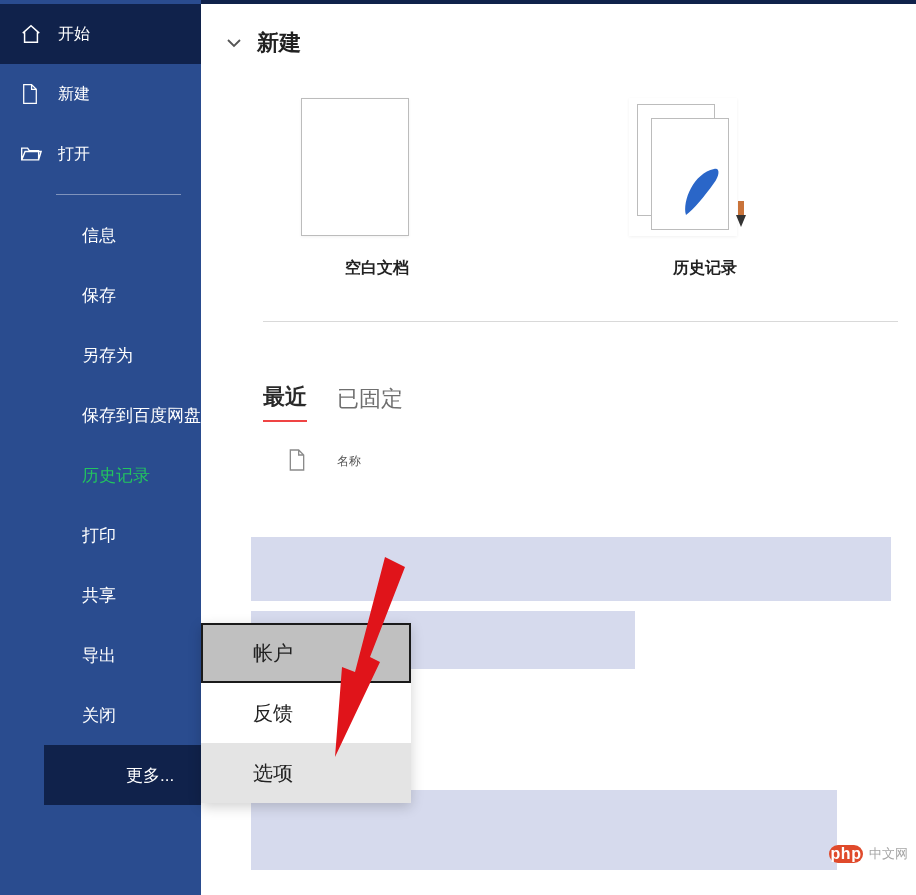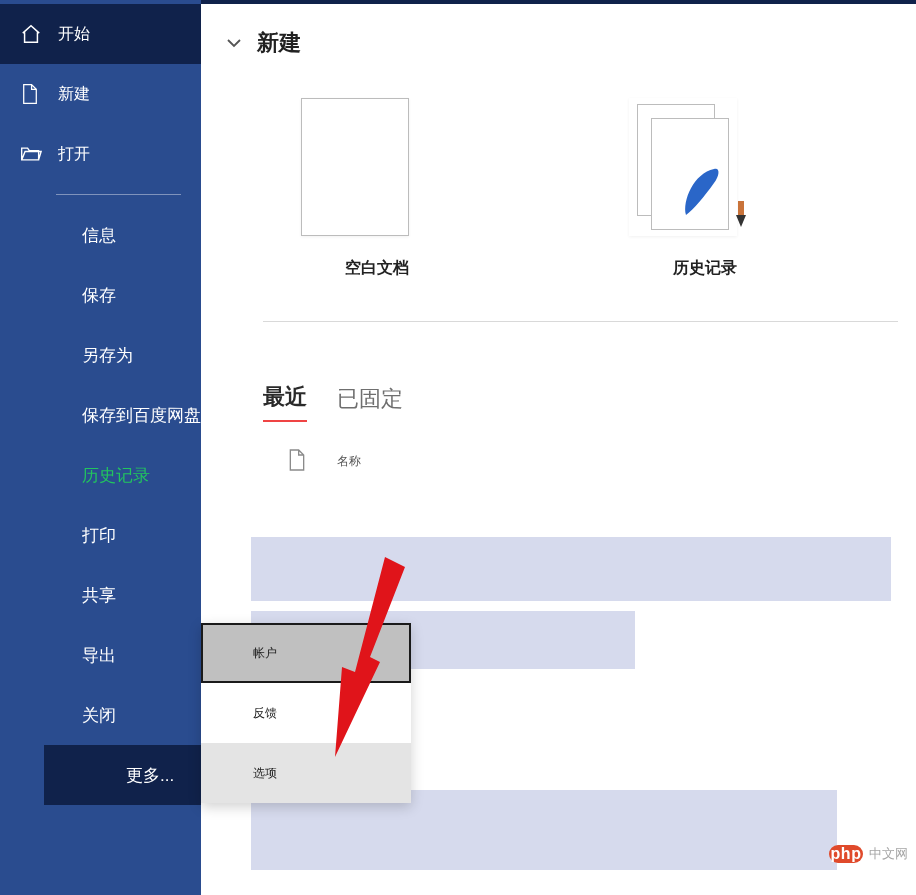--- a/index.html
+++ b/index.html
@@ -163,21 +163,21 @@
       left:201px; top:623px;
       width: 210px;
       background:#fff;
       box-shadow: 0 4px 12px rgba(0,0,0,0.18);
       z-index: 50;
     }
     .flyout-item {
       height: 60px;
       display:flex; align-items:center;
       padding-left: 52px;
-      font-size:12px;
+      font-size:20px;
       color:#222;
       cursor:pointer;
     }
     .flyout-item.sel { background:#c0c0c0; outline:2px solid #1a1a1a; outline-offset:-2px; }
     .flyout-item.hover { background:#e4e4e4; }
 
     .arrow {
       position:absolute;
       left:300px; top:557px;
       z-index:60;

